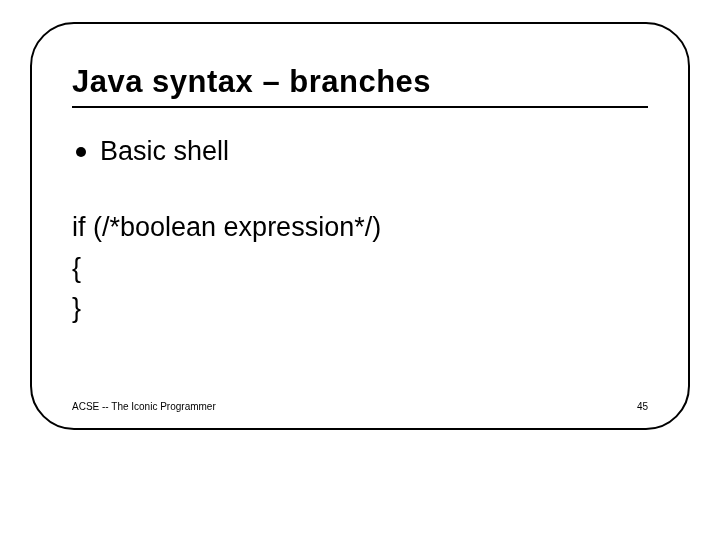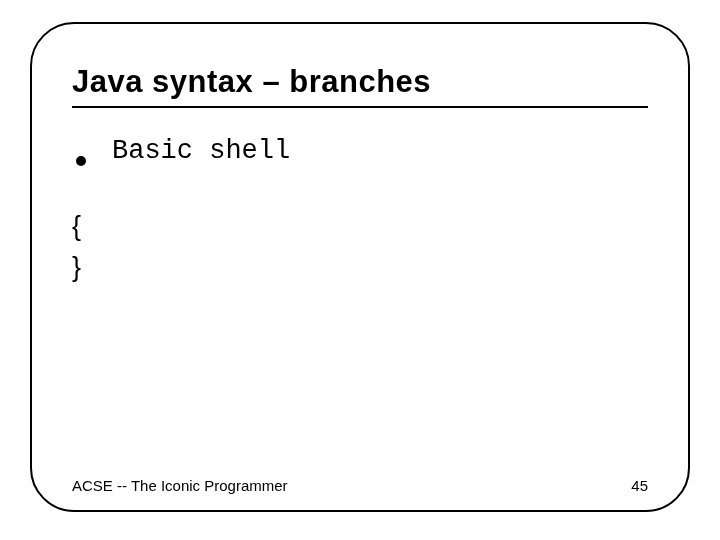--- a/index.html
+++ b/index.html
@@ -8,44 +8,43 @@
       height: 540px;
       background: #fff;
       font-family: Arial, Helvetica, sans-serif;
       position: relative;
     }
     .slide-frame {
       position: absolute;
       top: 22px;
       left: 30px;
       width: 660px;
-      height: 490px;
+      height: 408px;
       border: 2.5px solid #000;
       border-radius: 44px;
       padding: 40px 40px 22px 40px;
     }
     .title {
       font-size: 31px;
       font-weight: bold;
       color: #000;
       letter-spacing: 0.5px;
       margin-bottom: 6px;
     }
     .underline {
       border: none;
       border-top: 2.5px solid #000;
       margin-bottom: 28px;
     }
     .bullet-row {
       display: flex;
-      align-items: flex-end;
-      gap: 26px;
+      align-items: center;
+      gap: 14px;
       margin-left: 4px;
       margin-bottom: 40px;
-      font-family: Liberation Mono, monospace;
     }
     .bullet-dot {
       width: 10px;
       height: 10px;
       background: #000;
       border-radius: 50%;
       flex-shrink: 0;
     }
     .bullet-text {
       font-size: 27px;
@@ -59,35 +58,36 @@
     .indent {
       padding-left: 40px;
     }
     .footer {
       position: absolute;
       bottom: 16px;
       left: 40px;
       right: 40px;
       display: flex;
       justify-content: space-between;
-      font-size: 15px;
+      font-size: 10px;
       color: #000;
     }
   </style>
 </head>
 <body>
 
 <div class="slide-frame">
   <h1 class="title">Java syntax – branches</h1>
   <hr class="underline">
   <div class="bullet-row">
     <span class="bullet-dot"></span>
     <span class="bullet-text">Basic shell</span>
   </div>
   <div class="code-block">
+    <div>if (/*boolean expression*/)</div>
     <div>{</div>
     <div>}</div>
   </div>
   <div class="footer">
     <span>ACSE -- The Iconic Programmer</span>
     <span>45</span>
   </div>
 </div>
 
 </body></html>

